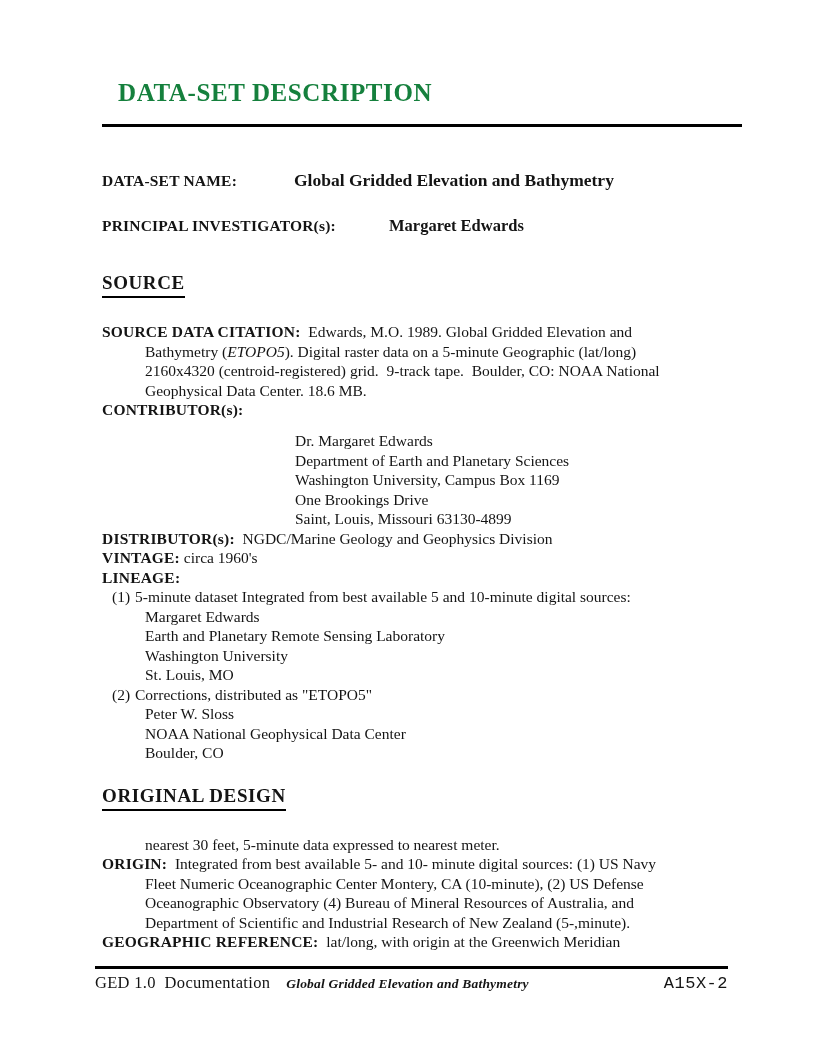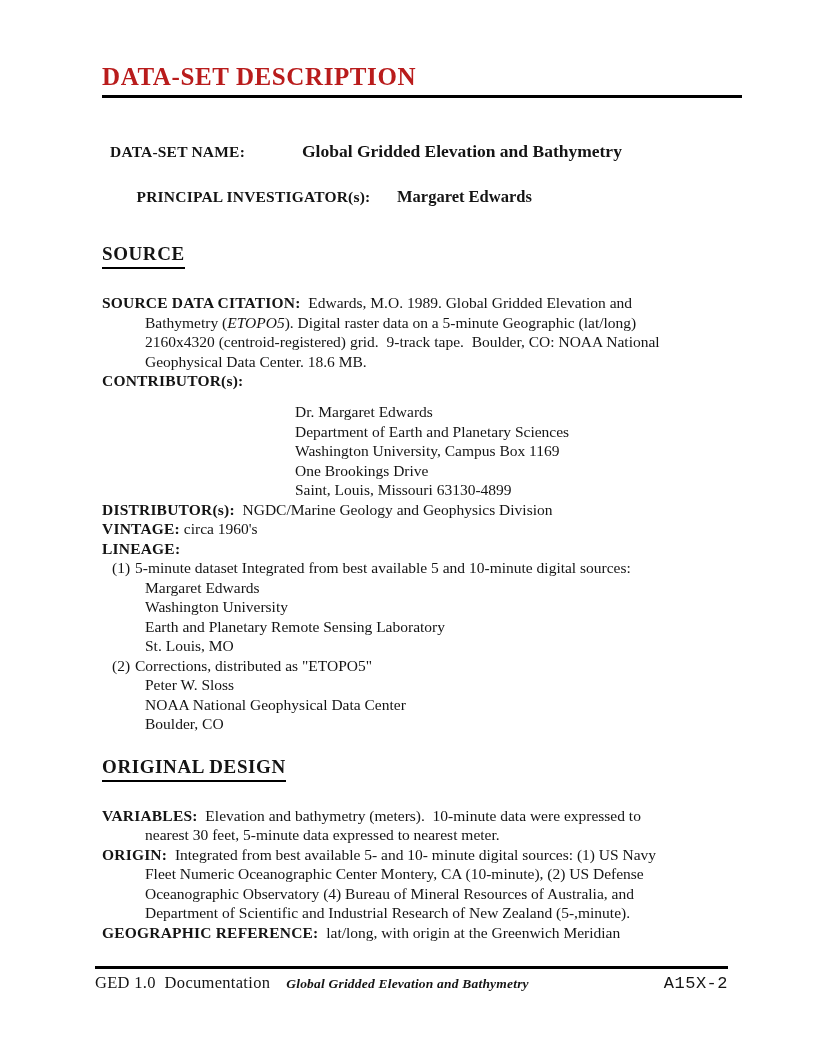--- a/index.html
+++ b/index.html
@@ -19,37 +19,37 @@
     overflow: hidden;
   }
   .content {
     padding: 62px 73px 0 102px;
   }
   .line, .value, .label, .li-text, .li-line, .footer span {
     white-space: pre-wrap;
   }
   
   .doc-title {
-    margin: 0;
+    margin: 16px;
     font-size: 25px;
     line-height: 30px;
     font-weight: bold;
     letter-spacing: 0.6px;
-    color: #b91c1c;
+    color: #15803d;
   }
   .title-rule {
     height: 3px;
     background: #000;
     margin-top: 3px;
     width: 640px;
   }
   
   .field-block { margin-top: 44px; }
-  .field-row { display: flex; align-items: baseline; margin-left: 8px; }
-  .row-pi { margin-top: 25px; text-align: center; }
+  .field-row { display: flex; align-items: baseline; }
+  .row-pi { margin-top: 25px; }
   .label {
     font-weight: bold;
     letter-spacing: 0.2px;
   }
   .lbl-dataset { width: 192px; flex: 0 0 auto; }
   .lbl-pi { width: 287px; flex: 0 0 auto; }
   .value-lg { font-weight: bold; font-size: 17.5px; }
   .value-md { font-weight: bold; font-size: 16.5px; }
   
   .section-heading {
@@ -154,39 +154,38 @@
     <div class="line inline-label-line"><span class="label">VINTAGE:</span><span> circa 1960's</span></div>
 
     <div class="line"><span class="label">LINEAGE:</span></div>
 
     <div class="lineage-item">
       <div class="li-head">
         <span class="li-num">(1)</span>
         <span class="li-text">5-minute dataset Integrated from best available 5 and 10-minute digital sources:</span>
       </div>
       <div class="li-line">Margaret Edwards</div>
+      <div class="li-line">Earth and Planetary Remote Sensing Laboratory</div>
       <div class="li-line">Washington University</div>
-      <div class="li-line">Earth and Planetary Remote Sensing Laboratory</div>
       <div class="li-line">St. Louis, MO</div>
     </div>
 
     <div class="lineage-item">
       <div class="li-head">
         <span class="li-num">(2)</span>
         <span class="li-text">Corrections, distributed as "ETOPO5"</span>
       </div>
       <div class="li-line">Peter W. Sloss</div>
       <div class="li-line">NOAA National Geophysical Data Center</div>
       <div class="li-line">Boulder, CO</div>
     </div>
 
     <h2 class="section-heading hd-design"><span class="hd">ORIGINAL DESIGN</span></h2>
 
     <div class="para">
-      <div class="line"><span class="label">VARIABLES:</span><span>  Elevation and bathymetry (meters).  10-minute data were expressed to</span></div>
       <div class="line cont-line">nearest 30 feet, 5-minute data expressed to nearest meter.</div>
     </div>
 
     <div>
       <div class="line"><span class="label">ORIGIN:</span><span>  Integrated from best available 5- and 10- minute digital sources: (1) US Navy</span></div>
       <div class="line cont-line">Fleet Numeric Oceanographic Center Montery, CA (10-minute), (2) US Defense</div>
       <div class="line cont-line">Oceanographic Observatory (4) Bureau of Mineral Resources of Australia, and</div>
       <div class="line cont-line">Department of Scientific and Industrial Research of New Zealand (5-,minute).</div>
     </div>
 

